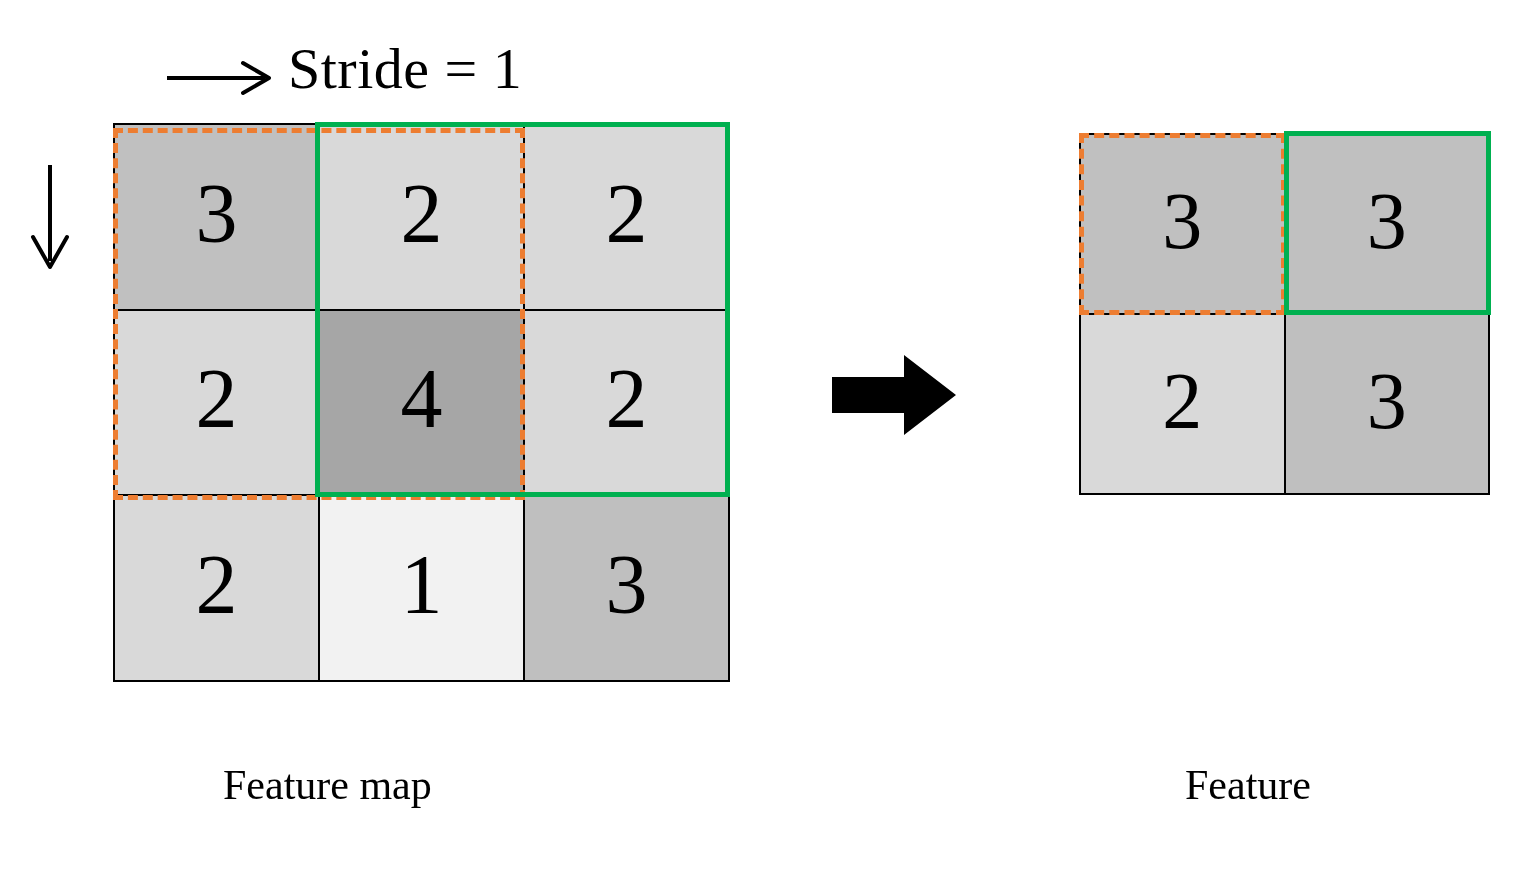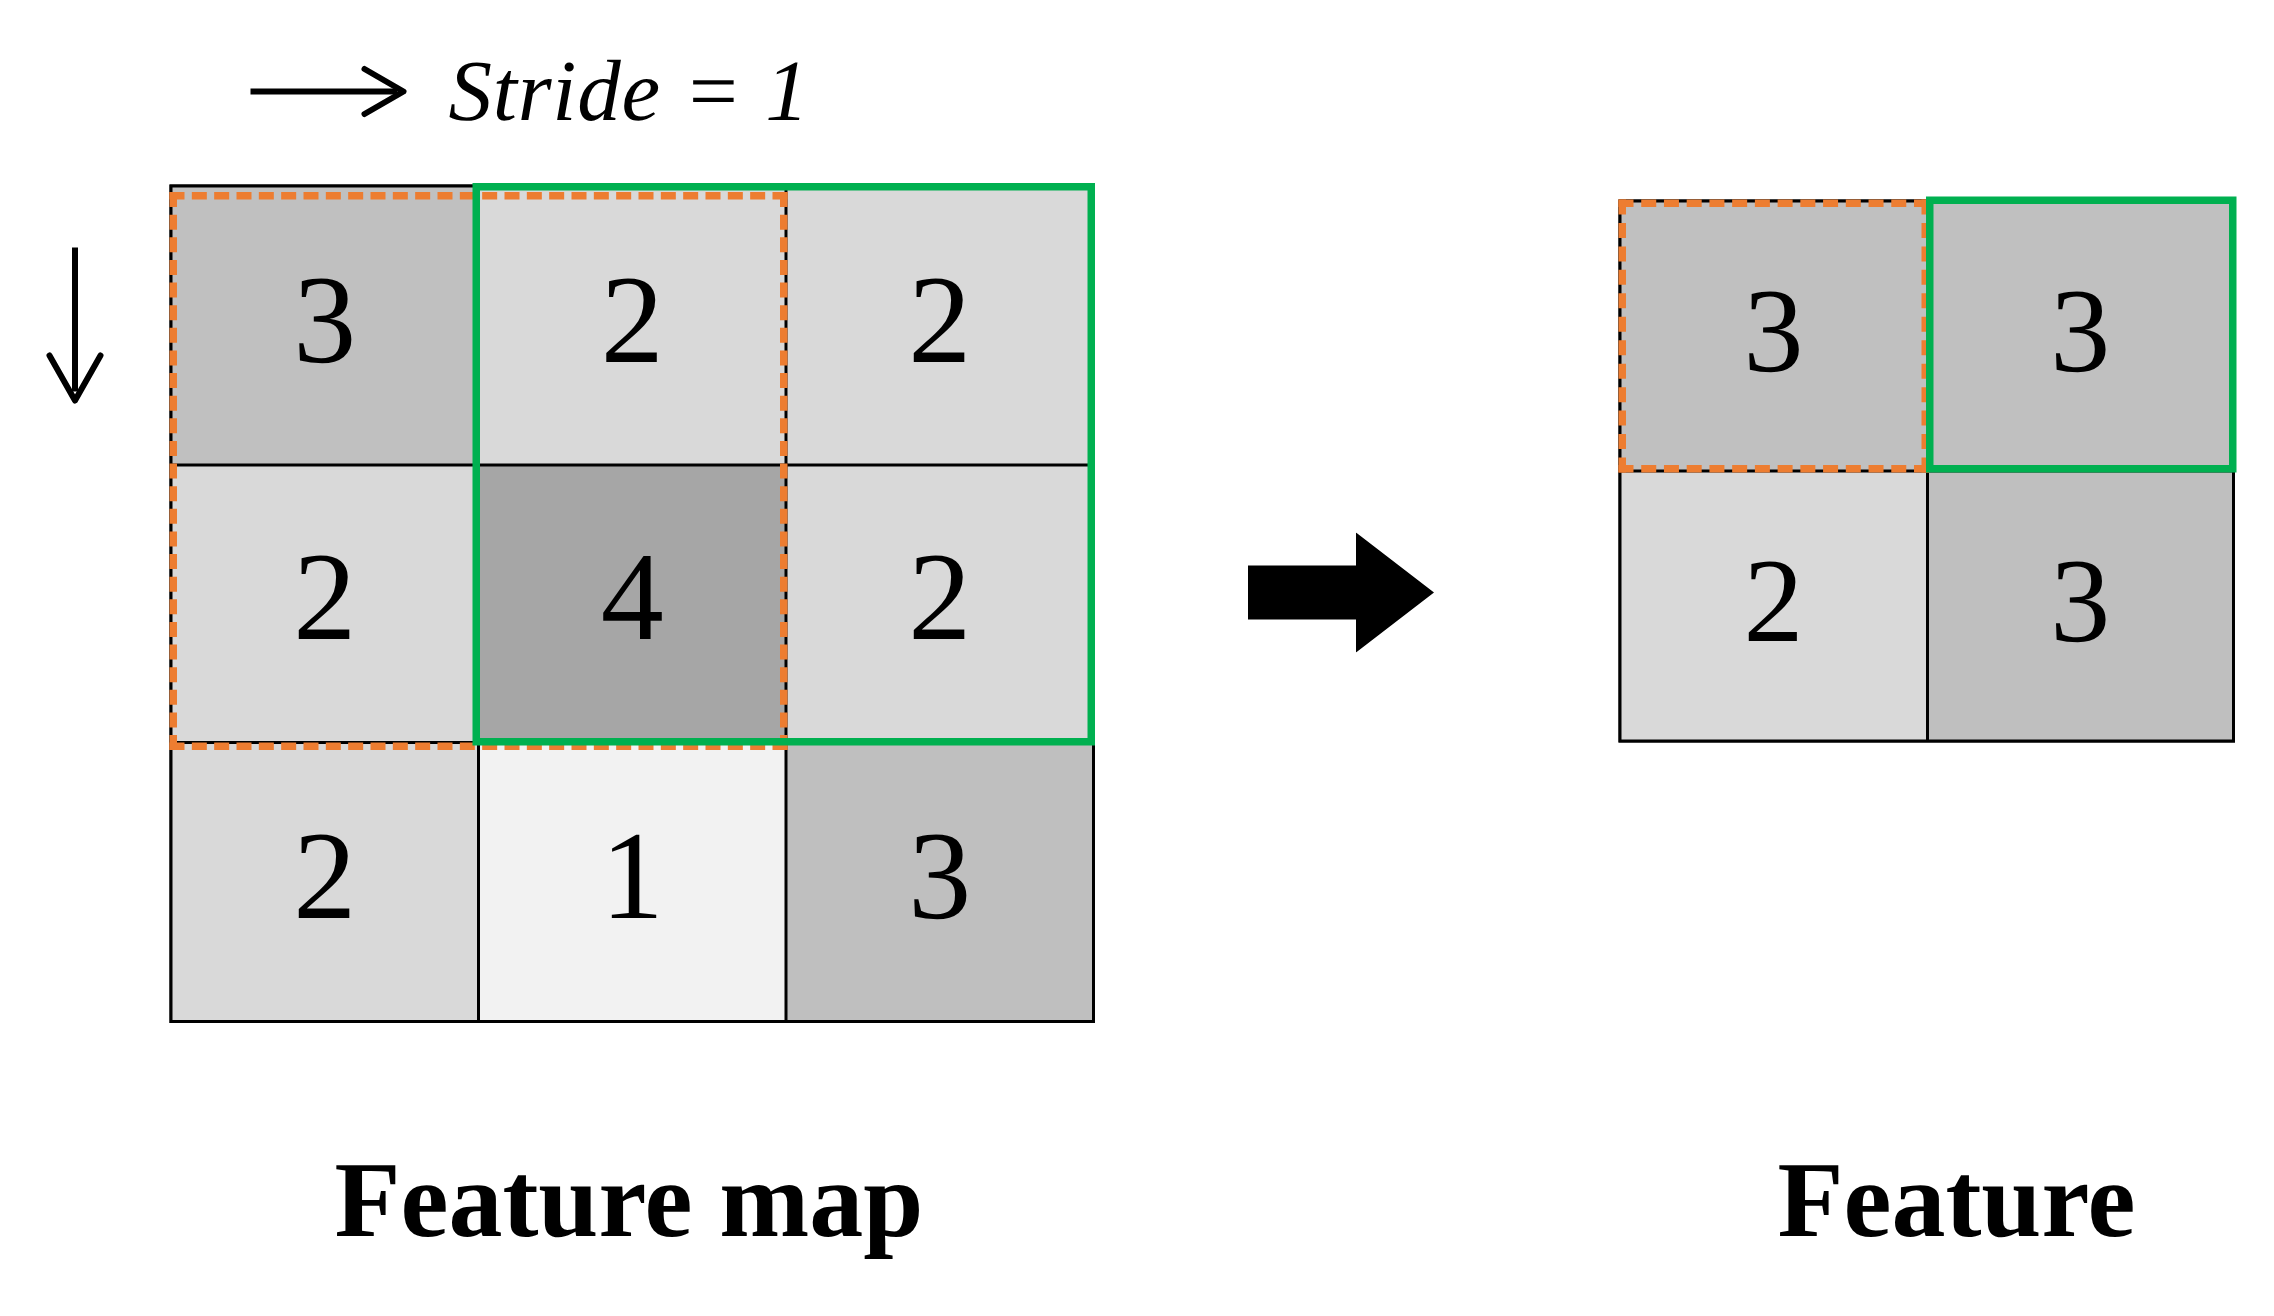--- a/index.html
+++ b/index.html
@@ -15,24 +15,23 @@
     font-family: "Liberation Serif", "DejaVu Serif", serif;
     color: #000000;
   }
 
   
   #stride-row {
     position: absolute;
     left: 165px;
     top: 24px;
     display: flex;
-    align-items: center;
-    gap: 24px;
+    align-items: flex-end;
+    gap: 13px;
     height: 74px;
-    font-style: italic;
   }
   #stride-arrow {
     display: block;
   }
   #stride-text {
     font-size: 58px;
     line-height: 1;
     letter-spacing: 0.5px;
     white-space: nowrap;
   }
@@ -132,24 +131,23 @@
   
   #transform-arrow {
     position: absolute;
     left: 832px;
     top: 355px;
   }
 
   
   .caption {
     position: absolute;
-    font-size: 72px;
+    font-size: 42px;
     line-height: 1;
     white-space: nowrap;
-    font-weight: bold;
   }
   #feature-map-caption {
     left: 223px;
     top: 764px;
   }
   #output-caption {
     left: 1185px;
     top: 764px;
   }
 </style>

